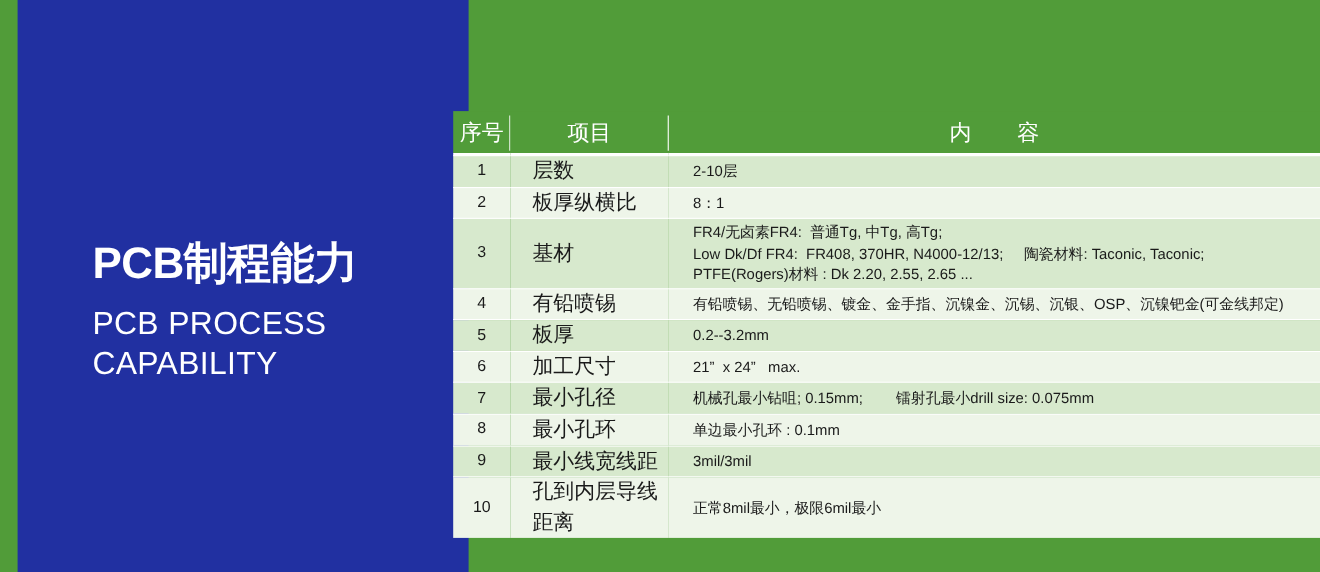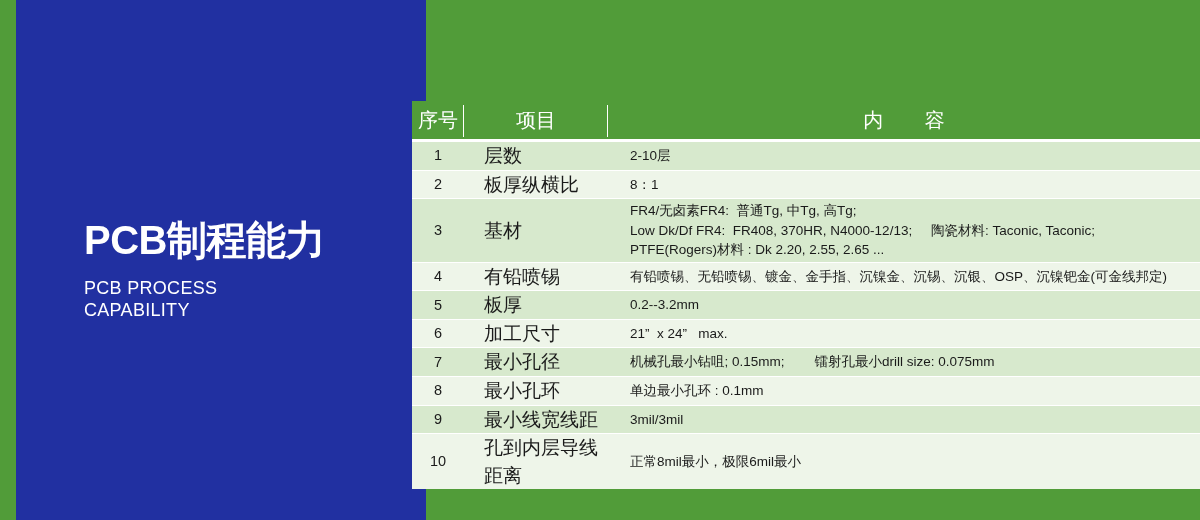--- a/index.html
+++ b/index.html
@@ -39,21 +39,21 @@
   #title-cn {
     color: #ffffff;
     font-size: 40px;
     font-weight: bold;
     line-height: 1.12;
     letter-spacing: -0.5px;
     white-space: nowrap;
   }
   #title-en {
     color: #ffffff;
-    font-size: 18px;
+    font-size: 29px;
     font-weight: normal;
     line-height: 1.25;
     margin-top: 14px;
     letter-spacing: 0.3px;
   }
   #title-en .en-line { display: block; }
 
   
   #table-wrap {
     position: absolute;

